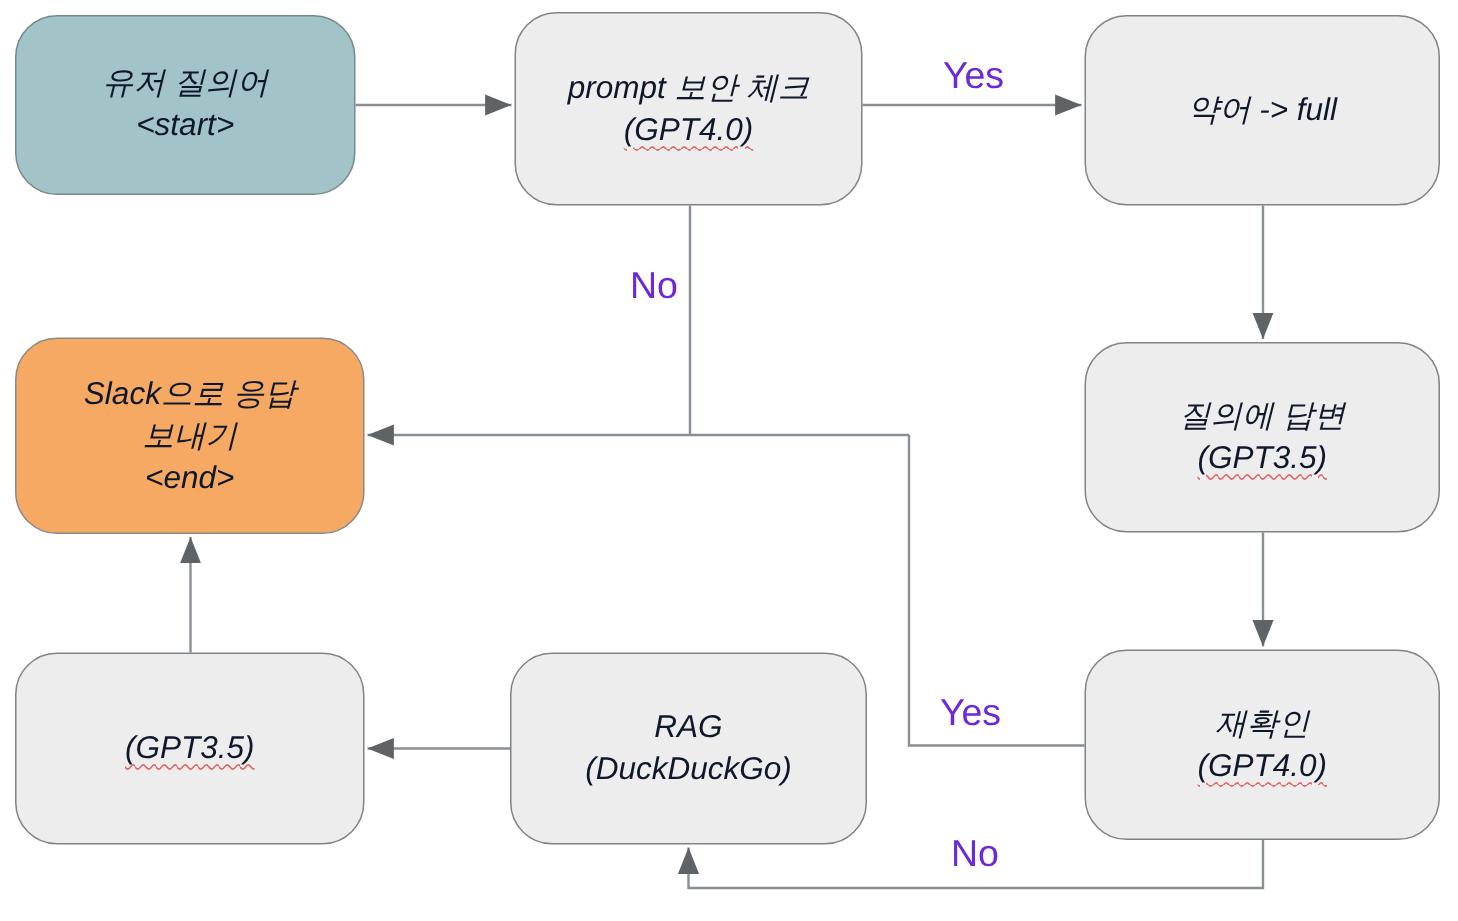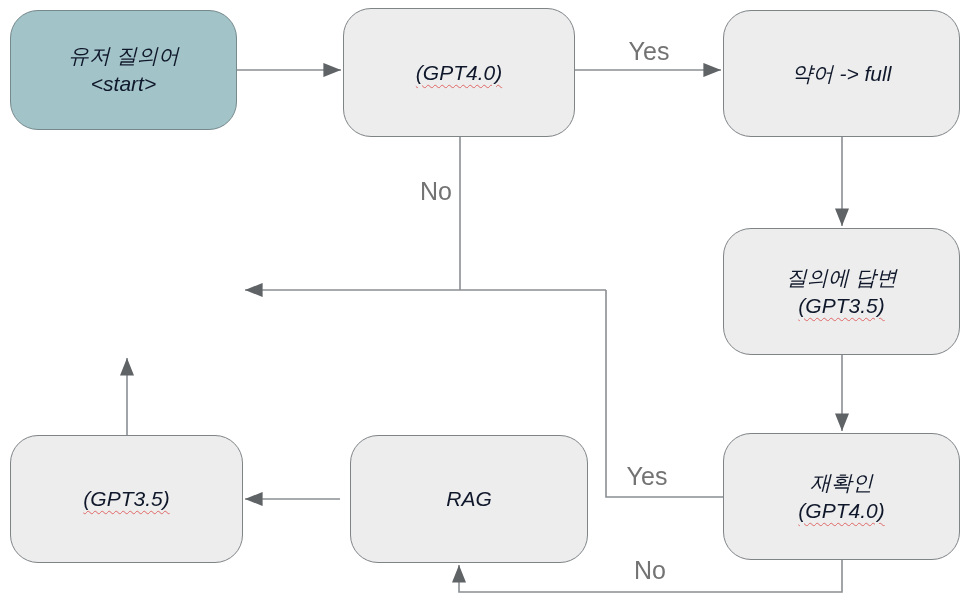--- a/index.html
+++ b/index.html
@@ -30,32 +30,32 @@
   .squiggle{
     text-decoration-line:underline;
     text-decoration-style:wavy;
     text-decoration-color:#e06666;
     text-decoration-thickness:1px;
     text-underline-offset:4px;
   }
   .edge-label{
     position:absolute;z-index:3;
     transform:translate(-50%,-50%);
-    font-size:25px;color:#737373;
+    font-size:25px;color:#6d28d9;
     white-space:nowrap;
   }
   
   #n-start      {left:10px; top:10px; width:227px;height:120px;}
   #n-prompt     {left:343px;top:8px;  width:232px;height:129px;}
   #n-abbrev     {left:723px;top:10px; width:237px;height:127px;gap:17px;}
   #n-answer     {left:723px;top:228px;width:237px;height:127px;justify-content:center;}
   #n-recheck    {left:723px;top:433px;width:237px;height:127px;}
   #n-slack      {left:10px; top:225px;width:233px;height:131px;}
   #n-rag-answer {left:10px; top:435px;width:233px;height:128px;}
-  #n-rag-ddg    {left:340px;top:435px;width:238px;height:128px;margin-left:10px;}
+  #n-rag-ddg    {left:340px;top:435px;width:238px;height:128px;}
   
   #lbl-yes-top    {left:649px;top:51px;}
   #lbl-no-top     {left:436px;top:191px;}
   #lbl-yes-bottom {left:647px;top:476px;}
   #lbl-no-bottom  {left:650px;top:570px;}
 </style>
 </head>
 <body>
 
 <div class="canvas">
@@ -77,44 +77,51 @@
     <path d="M340,499 H245" marker-end="url(#arr)"></path>
     <path d="M127,435 V358" marker-end="url(#arr)"></path>
   </svg>
 
   <div class="node start" id="n-start">
     <span class="ln">유저 질의어</span>
     <span class="ln">&lt;start&gt;</span>
   </div>
 
   <div class="node" id="n-prompt">
+    <span class="ln">prompt 보안 체크</span>
     <span class="ln squiggle">(GPT4.0)</span>
   </div>
 
   <div class="node" id="n-abbrev">
     <span class="ln">약어 -&gt; full</span>
   </div>
 
   <div class="node" id="n-answer">
     <span class="ln">질의에 답변</span>
     <span class="ln squiggle">(GPT3.5)</span>
   </div>
 
   <div class="node" id="n-recheck">
     <span class="ln">재확인</span>
     <span class="ln squiggle">(GPT4.0)</span>
   </div>
 
+  <div class="node end" id="n-slack">
+    <span class="ln">Slack으로 응답</span>
+    <span class="ln">보내기</span>
+    <span class="ln">&lt;end&gt;</span>
+  </div>
 
   <div class="node" id="n-rag-answer">
     <span class="ln squiggle">(GPT3.5)</span>
   </div>
 
   <div class="node" id="n-rag-ddg">
     <span class="ln">RAG</span>
+    <span class="ln">(DuckDuckGo)</span>
   </div>
 
   <div class="edge-label" id="lbl-yes-top">Yes</div>
   <div class="edge-label" id="lbl-no-top">No</div>
   <div class="edge-label" id="lbl-yes-bottom">Yes</div>
   <div class="edge-label" id="lbl-no-bottom">No</div>
 
 </div>
 
 </body></html>

